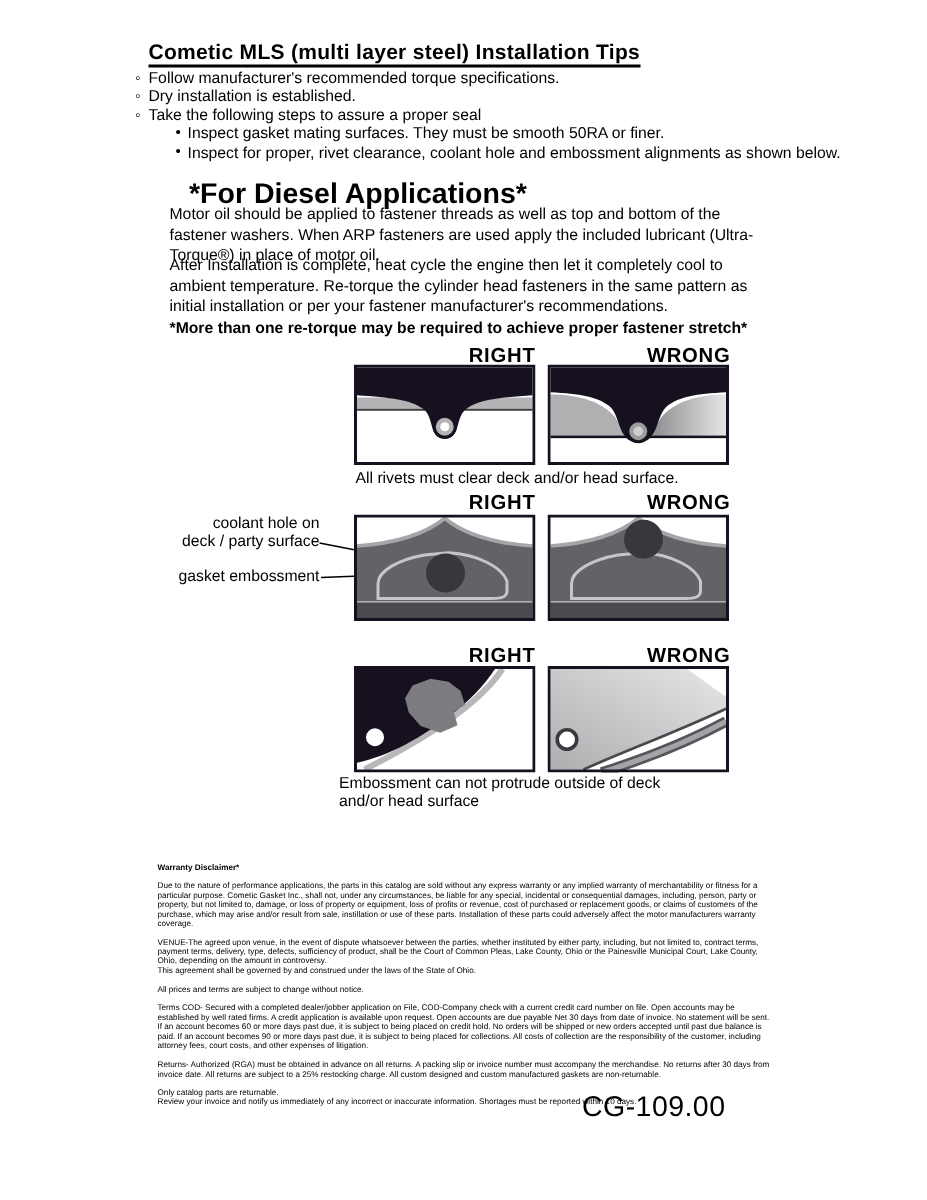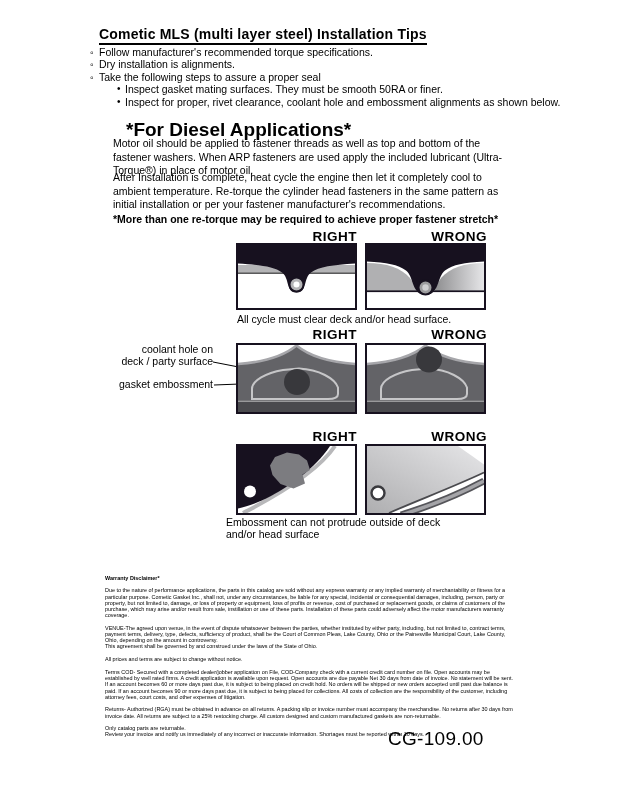--- a/index.html
+++ b/index.html
@@ -66,21 +66,21 @@
 
   <div class="abs title">Cometic MLS (multi layer steel) Installation Tips</div>
 
   <div class="abs bullets">
     <div class="brow lvl1">
       <span class="mk">◦</span>
       <span>Follow manufacturer's recommended torque specifications.</span>
     </div>
     <div class="brow lvl1">
       <span class="mk">◦</span>
-      <span>Dry installation is alignments.</span>
+      <span>Dry installation is established.</span>
     </div>
     <div class="brow lvl1">
       <span class="mk">◦</span>
       <span>Take the following steps to assure a proper seal</span>
     </div>
     <div class="brow lvl2">
       <span class="mk">•</span>
       <span>Inspect gasket mating surfaces.  They must be smooth 50RA or finer.</span>
     </div>
     <div class="brow lvl2">
@@ -116,21 +116,21 @@
     </defs>
     <rect x="0" y="0" width="121" height="67" fill="#ffffff"></rect>
     <path d="M2,20 C22,20 36,25 45,35 C49,41 51,45 51,48 L2,48 Z" fill="#b0b0b2"></path>
     <path d="M119,20 C99,20 85,25 76,35 C72,41 70,45 70,48 L119,48 Z" fill="url(#gw1)"></path>
     <rect x="2" y="47.4" width="117" height="1.7" fill="#17111f"></rect>
     <path d="M2,2 H119 V18.5 C99,19.5 88,21.5 80,27.5 C72,33.5 74.5,52 60.5,52 C46.5,52 49,33.5 41,27.5 C33,21.5 22,19.5 2,18.5 Z" fill="#17111f"></path>
     <circle cx="60.5" cy="44.5" r="7" fill="#9c9c9e" stroke="#17111f" stroke-width="2"></circle>
     <circle cx="60.5" cy="44.5" r="3.2" fill="#cfcfd1"></circle>
     <rect x="1" y="1" width="119" height="65" fill="none" stroke="#17111f" stroke-width="2"></rect>
   </svg>
-  <div class="abs caption cap1">All cycle must clear deck and/or head surface.</div>
+  <div class="abs caption cap1">All rivets must clear deck and/or head surface.</div>
 
   <div class="abs dg-labels lr2">
     <span>RIGHT</span>
     <span>WRONG</span>
   </div>
   <div class="abs ann ann1 prel">coolant hole on
 deck / party surface</div>
   <div class="abs ann ann2">gasket embossment</div>
   <svg class="abs leaders" width="90" height="35" viewBox="0 0 90 35">
     <line x1="1" y1="7" x2="83" y2="23" stroke="#000" stroke-width="1"></line>

